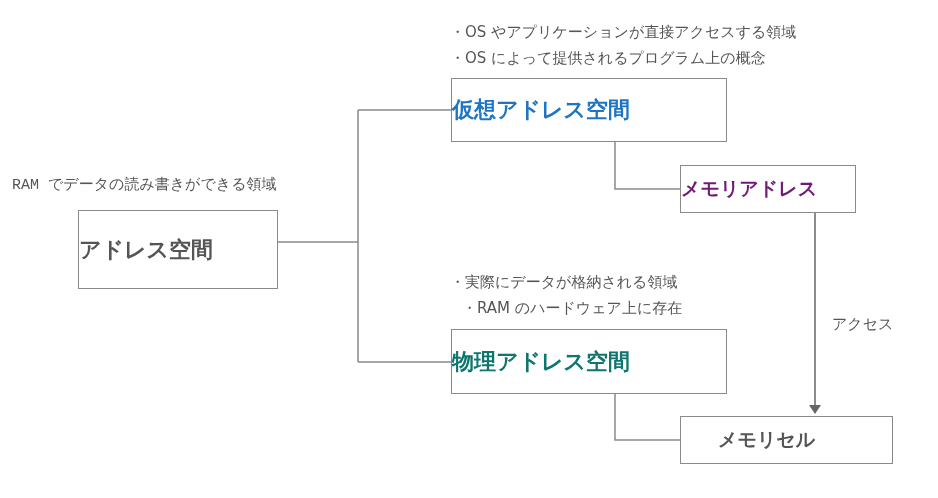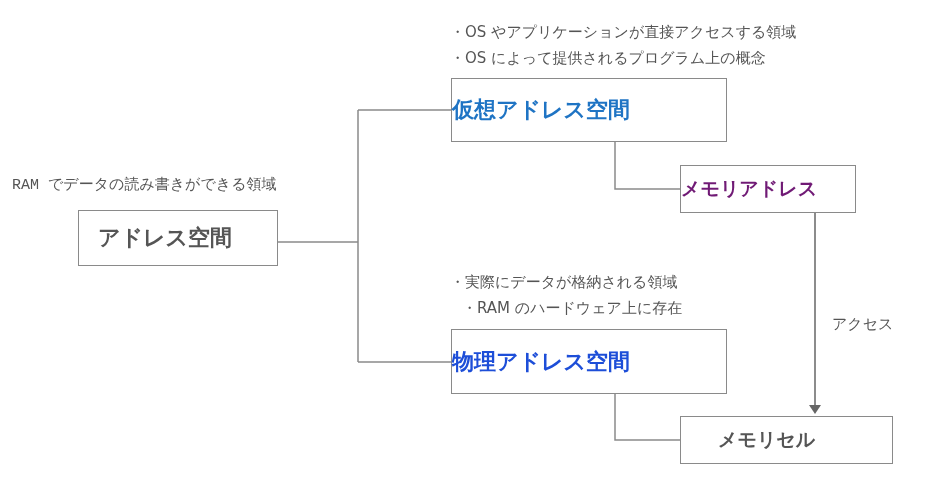--- a/index.html
+++ b/index.html
@@ -22,33 +22,33 @@
     <line x1="358" y1="110" x2="451" y2="110"></line>
     <line x1="358" y1="362" x2="451" y2="362"></line>
     <polyline points="615,142 615,189 680,189"></polyline>
     <polyline points="615,394 615,440 680,440"></polyline>
   </g>
   <line x1="815" y1="213" x2="815" y2="406" stroke="#666" stroke-width="1.5"></line>
   <polygon points="809,405 821,405 815,414" fill="#666"></polygon>
 </svg>
 
 <div class="note" style="left:12px;top:174px;font-family:Liberation Mono, monospace;">RAM でデータの読み書きができる領域</div>
-<div class="box" style="left:78px;top:210px;width:200px;height:56px;font-size:22px;color:#555;padding-left:19px;">
+<div class="box" style="left:78px;top:210px;width:200px;height:79px;font-size:22px;color:#555;">
   <span>アドレス空間</span>
 </div>
 
 <div class="bullet" style="left:450px;top:20px;">OS やアプリケーションが直接アクセスする領域</div>
 <div class="bullet" style="left:450px;top:46px;">OS によって提供されるプログラム上の概念</div>
 <div class="box" style="left:451px;top:78px;width:276px;height:64px;font-size:22px;color:#1f74c4;">
   <span>仮想アドレス空間</span>
 </div>
 
 <div class="bullet" style="left:450px;top:270px;">実際にデータが格納される領域</div>
 <div class="bullet" style="left:462px;top:296px;">RAM のハードウェア上に存在</div>
-<div class="box" style="left:451px;top:329px;width:276px;height:65px;font-size:22px;color:#1d4ed8;">
+<div class="box" style="left:451px;top:329px;width:276px;height:65px;font-size:22px;color:#0f766e;">
   <span>物理アドレス空間</span>
 </div>
 
 <div class="box" style="left:680px;top:165px;width:176px;height:48px;font-size:19px;color:#701a75;">
   <span>メモリアドレス</span>
 </div>
 
 <div class="note" style="left:832px;top:312px;text-align:center;">アクセス</div>
 
 <div class="box" style="left:680px;top:416px;width:213px;height:48px;font-size:19px;color:#555;padding-left:37px;">

